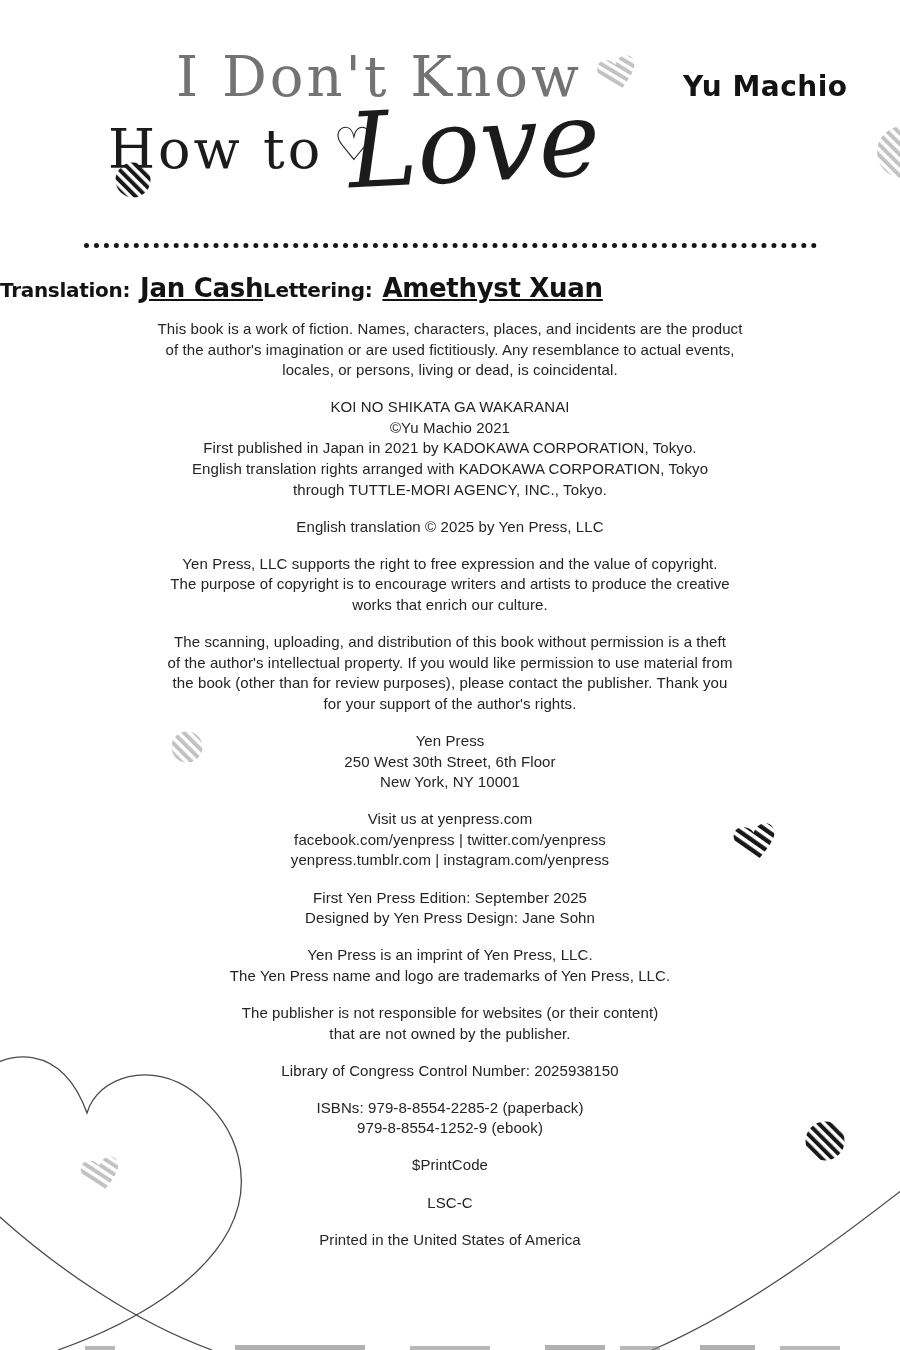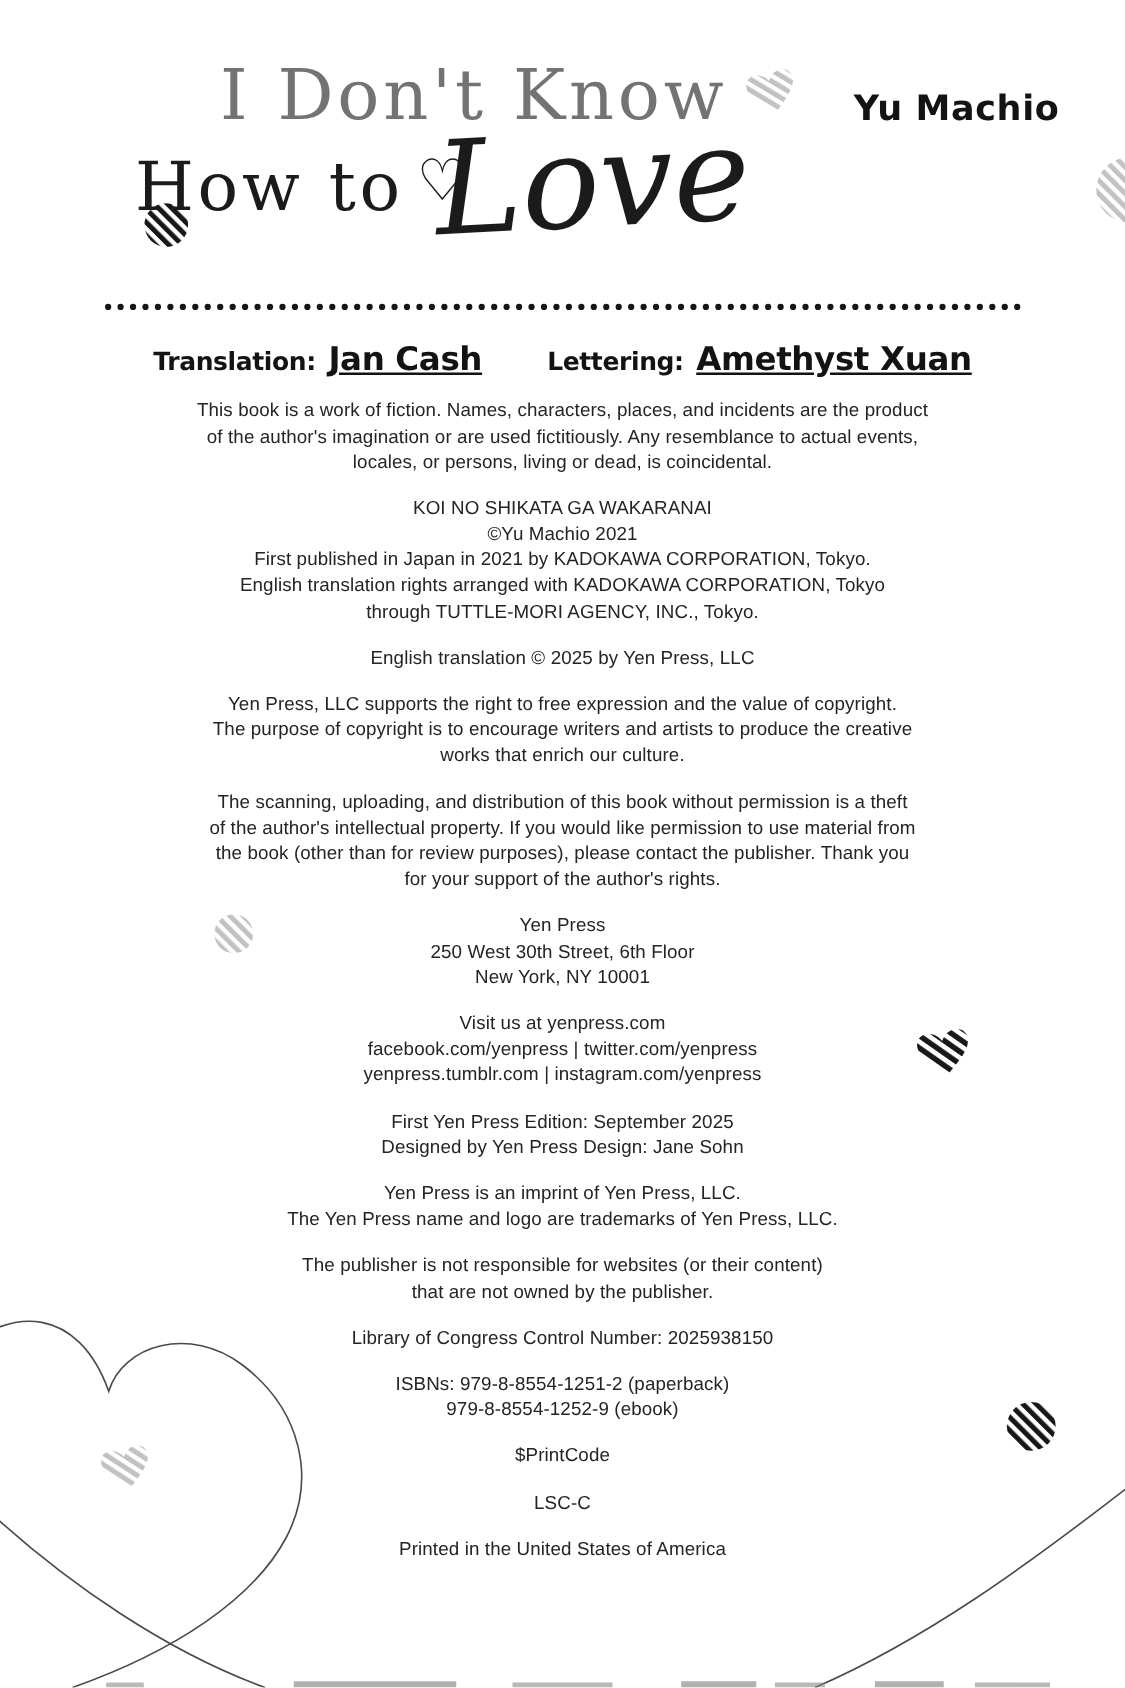--- a/index.html
+++ b/index.html
@@ -34,21 +34,21 @@
     letter-spacing:0.5px;white-space:nowrap;
   }
   
   .dotted-divider{
     position:absolute;left:84px;top:243px;width:733px;height:0;z-index:2;
     border-top:5px dotted #161616;
   }
   
   .credits-row{
     position:absolute;left:0;top:273px;width:900px;z-index:2;
-    display:flex;justify-content:center;align-items:baseline;gap:52px;
+    display:flex;align-items:baseline;
     font-family:"DejaVu Sans",sans-serif;font-weight:bold;color:#131313;
     white-space:nowrap;
   }
   .credit-pair{display:flex;align-items:baseline;gap:10px;}
   .credit-label{font-size:20px;letter-spacing:-0.3px;}
   .credit-name{font-size:26px;letter-spacing:-0.3px;text-decoration:underline;}
   
   .colophon{
     position:absolute;left:70px;top:319px;width:760px;z-index:2;
     text-align:center;font-size:15px;line-height:20.6px;letter-spacing:0.1px;color:#242424;
@@ -166,21 +166,21 @@
       <div>The Yen Press name and logo are trademarks of Yen Press, LLC.</div>
     </div>
     <div class="block">
       <div>The publisher is not responsible for websites (or their content)</div>
       <div>that are not owned by the publisher.</div>
     </div>
     <div class="block">
       <div>Library of Congress Control Number: 2025938150</div>
     </div>
     <div class="block">
-      <div>ISBNs: 979-8-8554-1251-2 (paperback)</div>
+      <div>ISBNs: 979-8-8554-2285-2 (paperback)</div>
       <div>979-8-8554-1252-9 (ebook)</div>
     </div>
     <div class="block">
       <div>$PrintCode</div>
     </div>
     <div class="block">
       <div>LSC-C</div>
     </div>
     <div class="block">
       <div>Printed in the United States of America</div>

